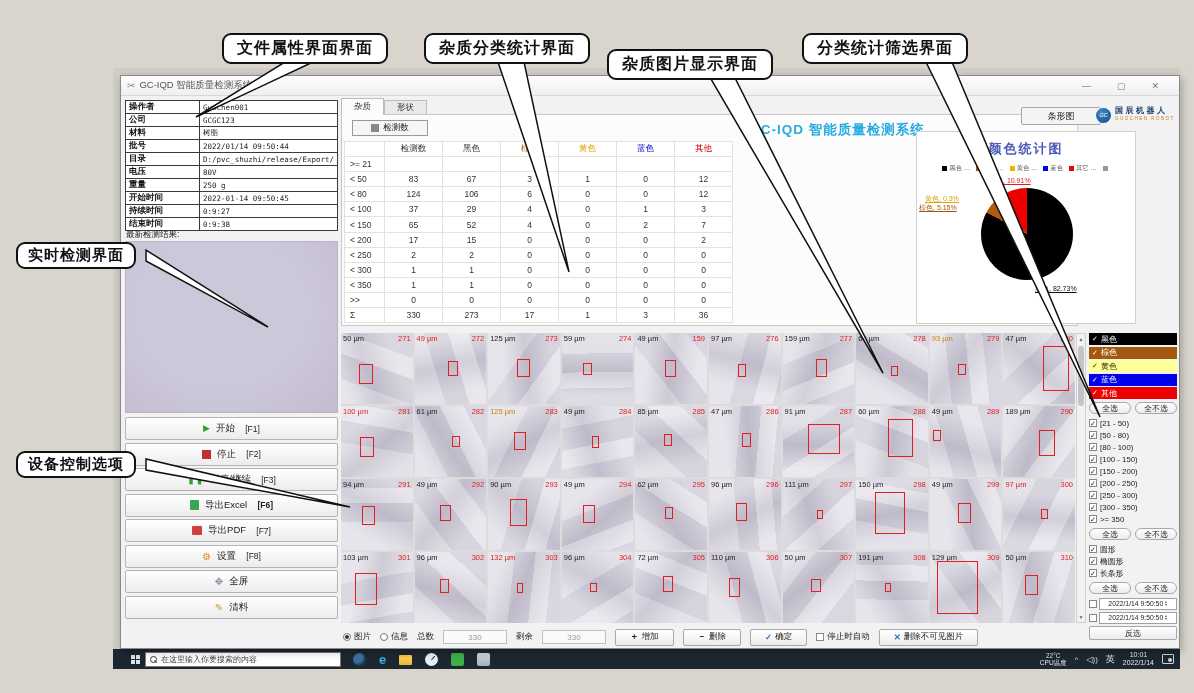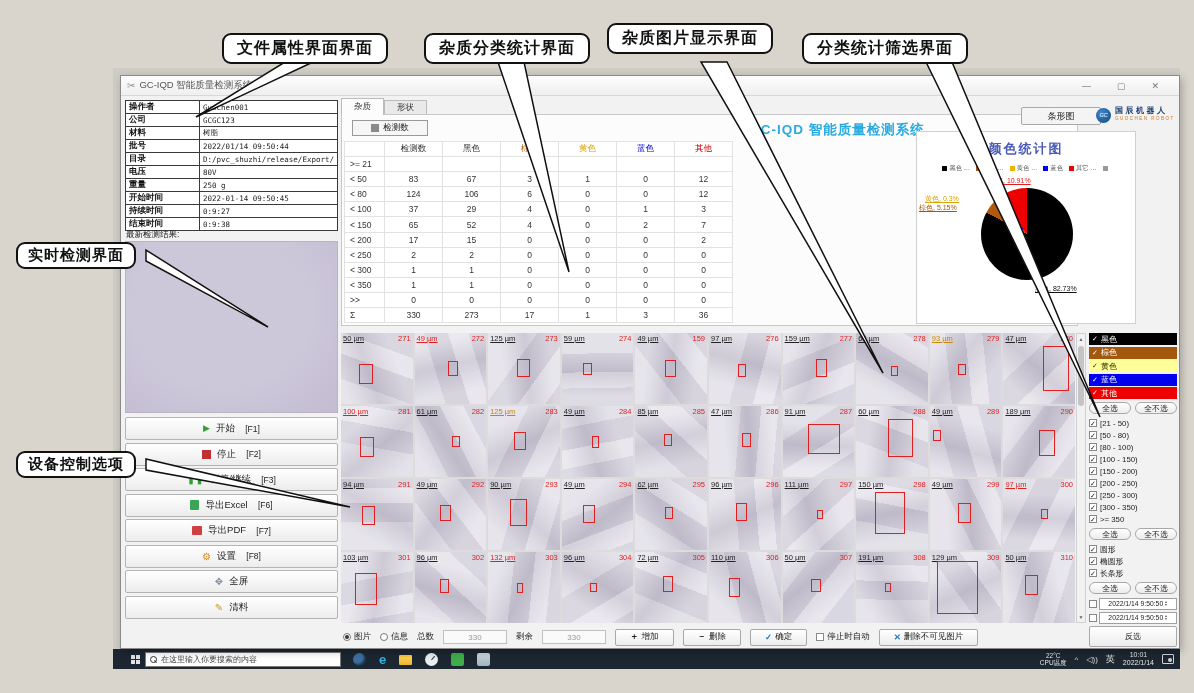--- a/index.html
+++ b/index.html
@@ -89,38 +89,38 @@
   #logo { position:absolute; left:975px; top:31px; display:flex; align-items:center; gap:4px; }
   #logo .orb { width:15px; height:15px; border-radius:50%; background:radial-gradient(circle at 35% 30%, #3f85c8, #134a85); color:#fff; font-size:5.5px; display:flex; align-items:center; justify-content:center; font-style:italic; }
   #logo .lt { line-height:8px; }
   #logo .l1 { font-size:8px; font-weight:bold; color:#1a3c6e; letter-spacing:2.5px; }
   #logo .l2 { font-size:4.5px; color:#d07818; letter-spacing:1.5px; }
 
   
   #grid { position:absolute; left:220px; top:257px; width:734px; height:290px; display:grid; grid-template-columns:repeat(10,1fr); grid-template-rows:repeat(4,1fr); gap:2px; background:#dcdcdc; }
   .tile { position:relative; overflow:hidden; }
   .t-num { position:absolute; right:2px; top:1px; font-size:7.5px; color:#e02020; }
-  .t-size { position:absolute; left:2px; top:1px; font-size:7.5px;text-decoration:underline; }
+  .t-size { position:absolute; left:2px; top:1px; font-size:7.5px; }
   .t-box { position:absolute; border:1.5px solid #e02020; }
   #grid-scroll { position:absolute; left:955px; top:257px; width:10px; height:290px; background:#f2f2f2; border:1px solid #d0d0d0; }
   #grid-scroll .ar { position:absolute; left:0; width:100%; height:10px; font-size:5px; color:#666; text-align:center; line-height:10px; }
   #grid-scroll .thumb { position:absolute; left:1px; width:6px; top:12px; height:60px; background:#c4c4c4; border-radius:3px; }
 
   
   #filters { position:absolute; left:968px; top:257px; width:88px; font-size:7.8px; color:#222; }
   .fcolor { height:12px; margin-bottom:1.5px; display:flex; align-items:center; gap:3px; padding:0 3px; font-size:8px; }
   .fcolor .ck { font-size:7px; }
   .fbtn-row { display:flex; gap:4px; margin:3px 0; }
   .fbtn { flex:1; height:12px; background:linear-gradient(#fff,#ececec); border:1px solid #a8a8a8; border-radius:6px; font-size:7.8px; display:flex; align-items:center; justify-content:center; color:#222; }
   .fchk { height:12px; display:flex; align-items:center; gap:3px; }
   .cbx { width:8px; height:8px; border:1px solid #888; background:#fff; font-size:7px; line-height:7px; text-align:center; color:#222; flex:0 0 auto; }
   .fdt { height:13px; display:flex; align-items:center; gap:2px; margin-bottom:1px; }
   .dtv { flex:1; height:12px; border:1px solid #a0a0a0; background:#fff; font-size:6.8px; display:flex; align-items:center; justify-content:center; gap:1px; }
   .spin { display:inline-flex; flex-direction:column; font-size:3.5px; line-height:3px; color:#555; }
-  #invert-btn { width:100%; height:21px; margin-top:2px; background:linear-gradient(#fff,#ececec); border:1px solid #a8a8a8; border-radius:2px; font-size:8px; display:flex; align-items:center; justify-content:center; }
+  #invert-btn { width:100%; height:14px; margin-top:2px; background:linear-gradient(#fff,#ececec); border:1px solid #a8a8a8; border-radius:2px; font-size:8px; display:flex; align-items:center; justify-content:center; }
 
   
   #bottom-bar { position:absolute; left:222px; top:551px; width:736px; height:20px; display:flex; align-items:center; gap:9px; font-size:8.5px; color:#222; }
   .radio { width:8px; height:8px; border:1px solid #777; border-radius:50%; display:inline-flex; align-items:center; justify-content:center; background:#fff; }
   .radio .dot { width:4px; height:4px; background:#333; border-radius:50%; }
   .rlab { display:flex; align-items:center; gap:3px; }
   .num-in { width:64px; height:14px; border:1px solid #c0c0c0; background:#fafafa; color:#999; text-align:center; font-size:8px; line-height:13px; }
   .bb-btn { height:17px; padding:0 14px; background:linear-gradient(#fff,#ececec); border:1px solid #a8a8a8; border-radius:2px; display:flex; align-items:center; gap:3px; font-size:8.5px; }
   .blue { color:#1f78d1; font-weight:bold; }
 
@@ -242,21 +242,21 @@
           <span style="font-size: 8.5px;"> [F2]</span>
         </div>
         <div class="cbtn">
           <span class="cico pause">❚❚</span>
           <span>暂停/继续</span>
           <span style="font-size: 8.5px;"> [F3]</span>
         </div>
         <div class="cbtn">
           <span class="cico excel"></span>
           <span>导出Excel</span>
-          <span style="font-size: 8.5px;"> [F6]</span>
+          <span style="font-size: 8.5px; font-weight: bold;"> [F6]</span>
         </div>
         <div class="cbtn">
           <span class="cico pdf"></span>
           <span>导出PDF</span>
           <span style="font-size: 8.5px;"> [F7]</span>
         </div>
         <div class="cbtn">
           <span class="cico settings">⚙</span>
           <span>设置</span>
           <span style="font-size: 8.5px;"> [F8]</span>
@@ -784,18 +784,18 @@
     <polygon points="285,62 313,62 196,117" fill="#ffffff" stroke="#111" stroke-width="1.5"></polygon>
     <polygon points="498,62 524,62 569,272" fill="#ffffff" stroke="#111" stroke-width="1.5"></polygon>
     <polygon points="701,62 727,62 883,373" fill="#ffffff" stroke="#111" stroke-width="1.5"></polygon>
     <polygon points="926,62 952,62 1100,417" fill="#ffffff" stroke="#111" stroke-width="1.5"></polygon>
     <polygon points="146,250 146,261 268,327" fill="#ffffff" stroke="#111" stroke-width="1.5"></polygon>
     <polygon points="146,459 146,470 350,507" fill="#ffffff" stroke="#111" stroke-width="1.5"></polygon>
   </svg>
 
   <div class="bubble" style="left:424px; top:33px;">杂质分类统计界面</div>
   <div class="bubble" style="left:222px; top:33px;">文件属性界面界面</div>
-  <div class="bubble" style="left:607px; top:23px;font-family:Liberation Serif, serif;">杂质图片显示界面</div>
+  <div class="bubble" style="left:607px; top:49px;font-family:Liberation Serif, serif;">杂质图片显示界面</div>
   <div class="bubble" style="left:802px; top:33px;">分类统计筛选界面</div>
   <div class="bubble small" style="left:16px; top:242px;">实时检测界面</div>
   <div class="bubble small" style="left:16px; top:451px;">设备控制选项</div>
 
 </div>
 
 </body></html>

